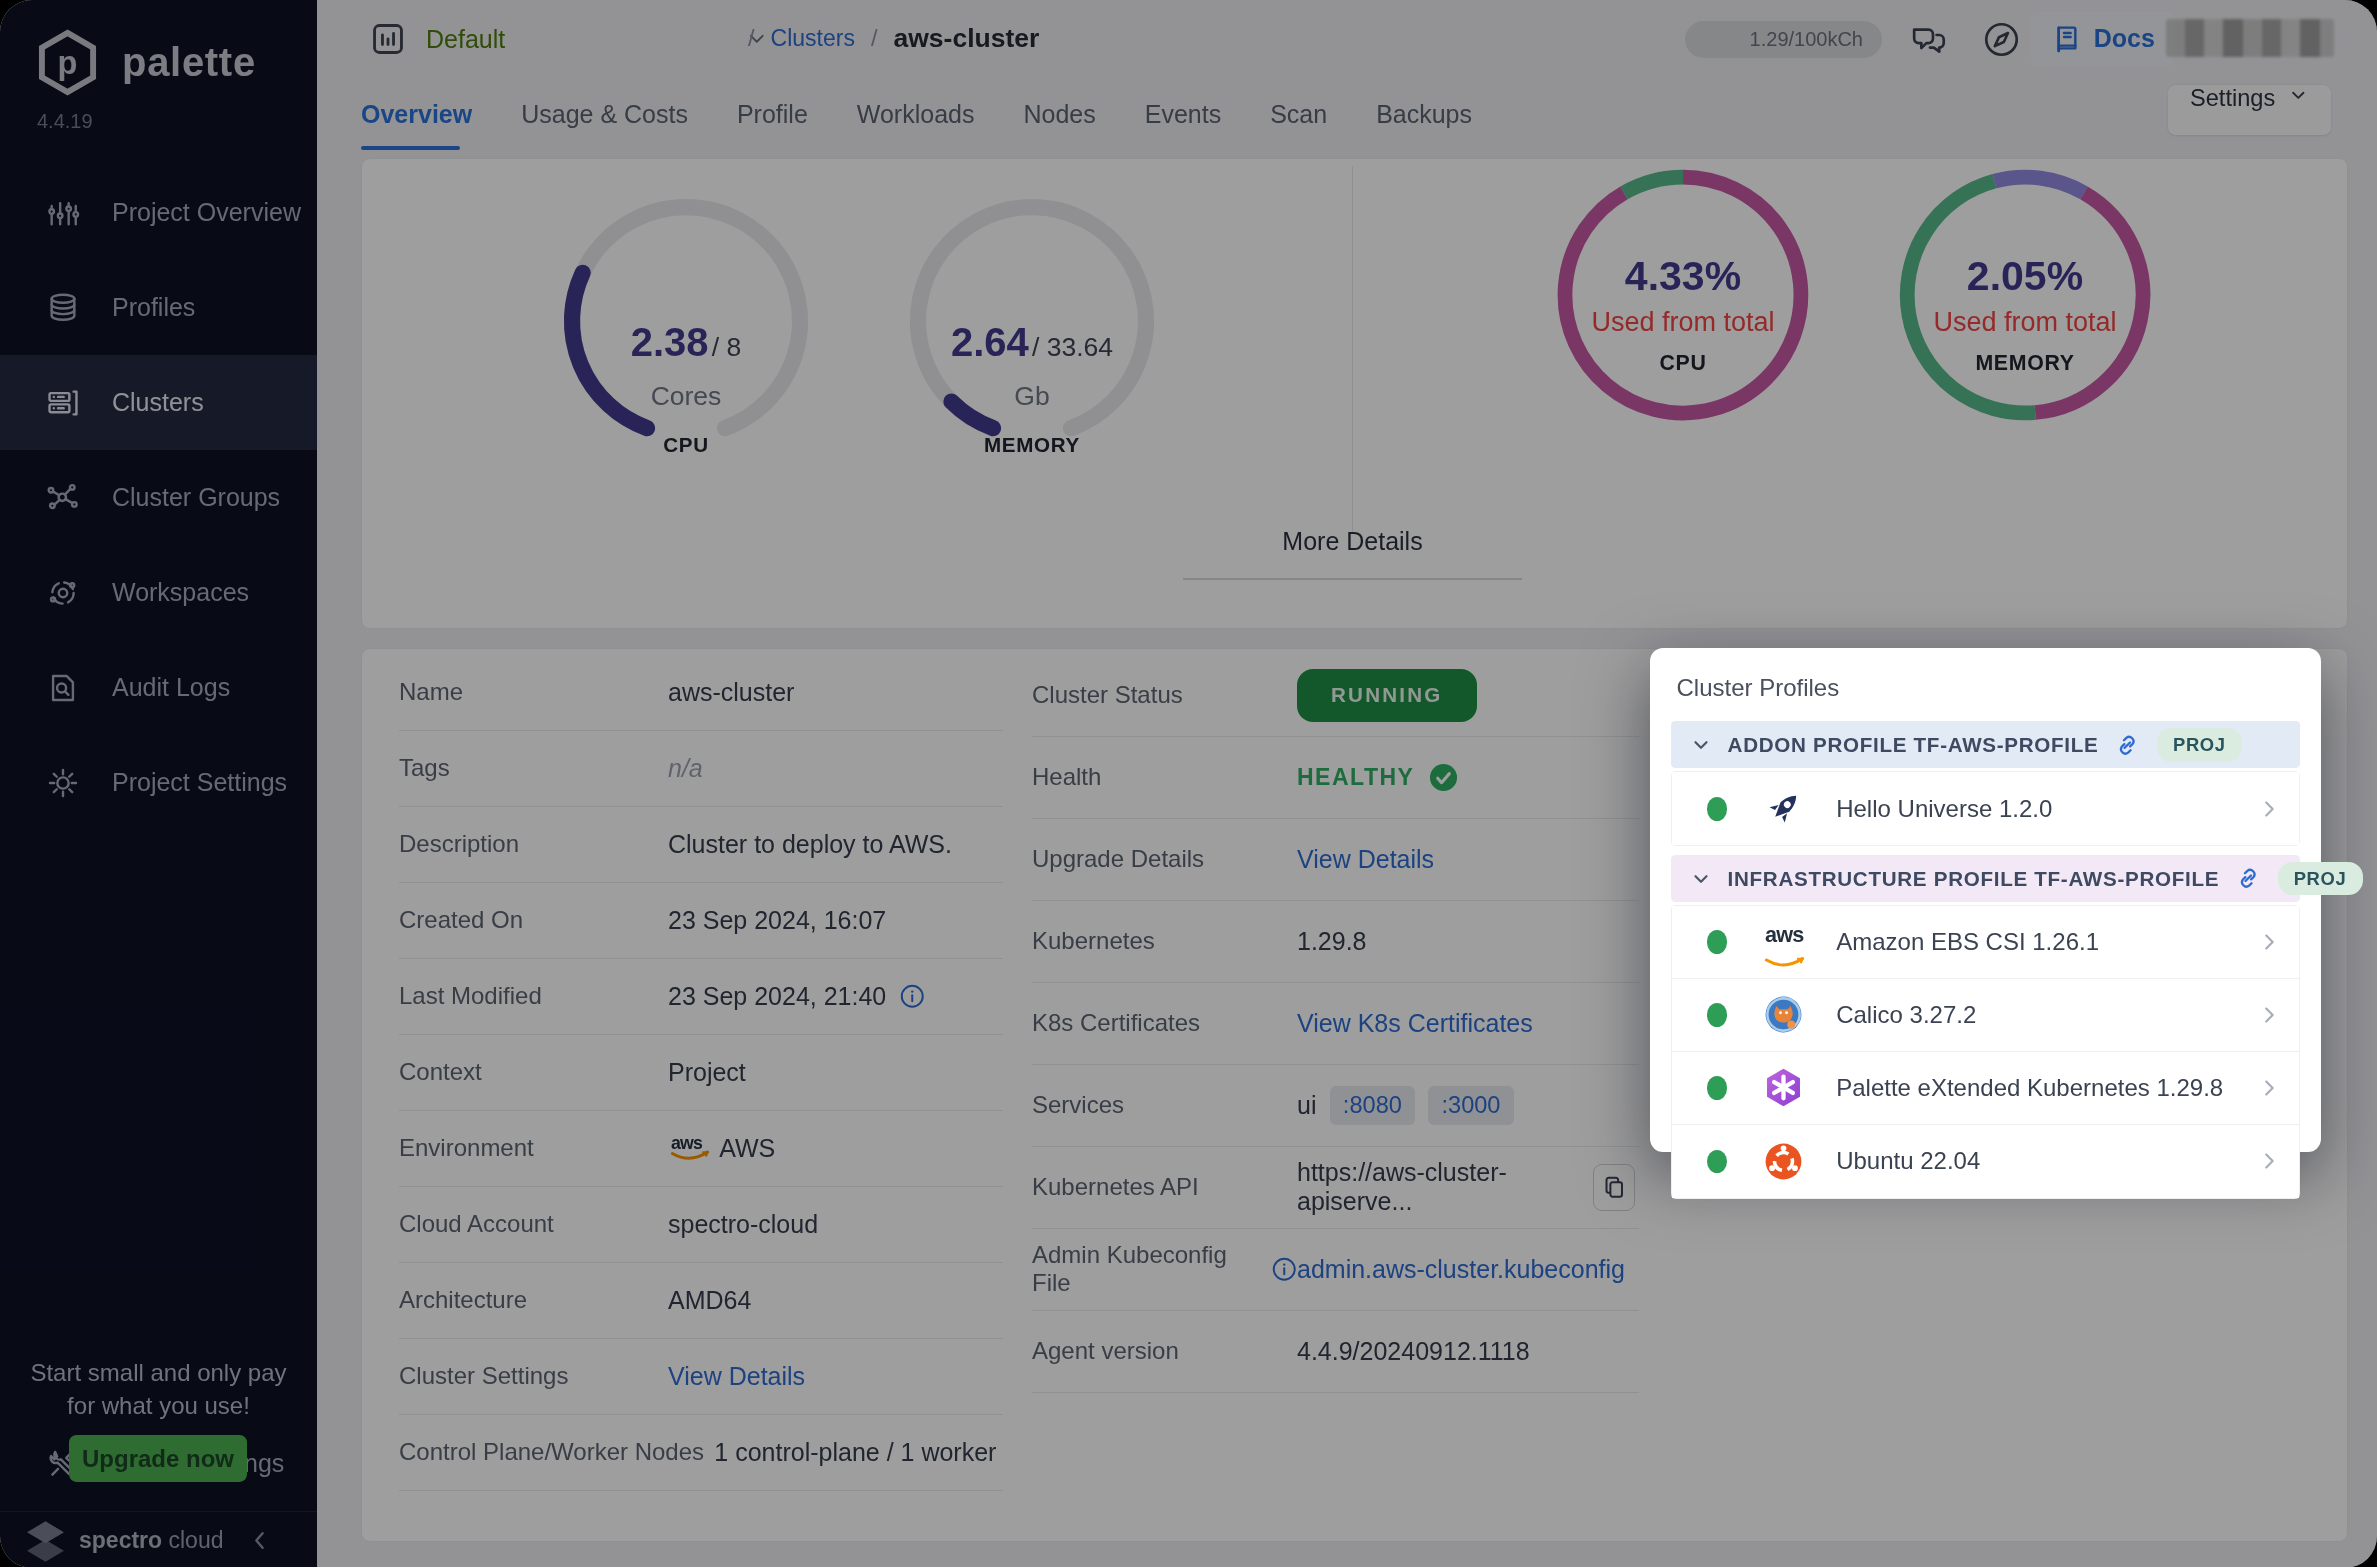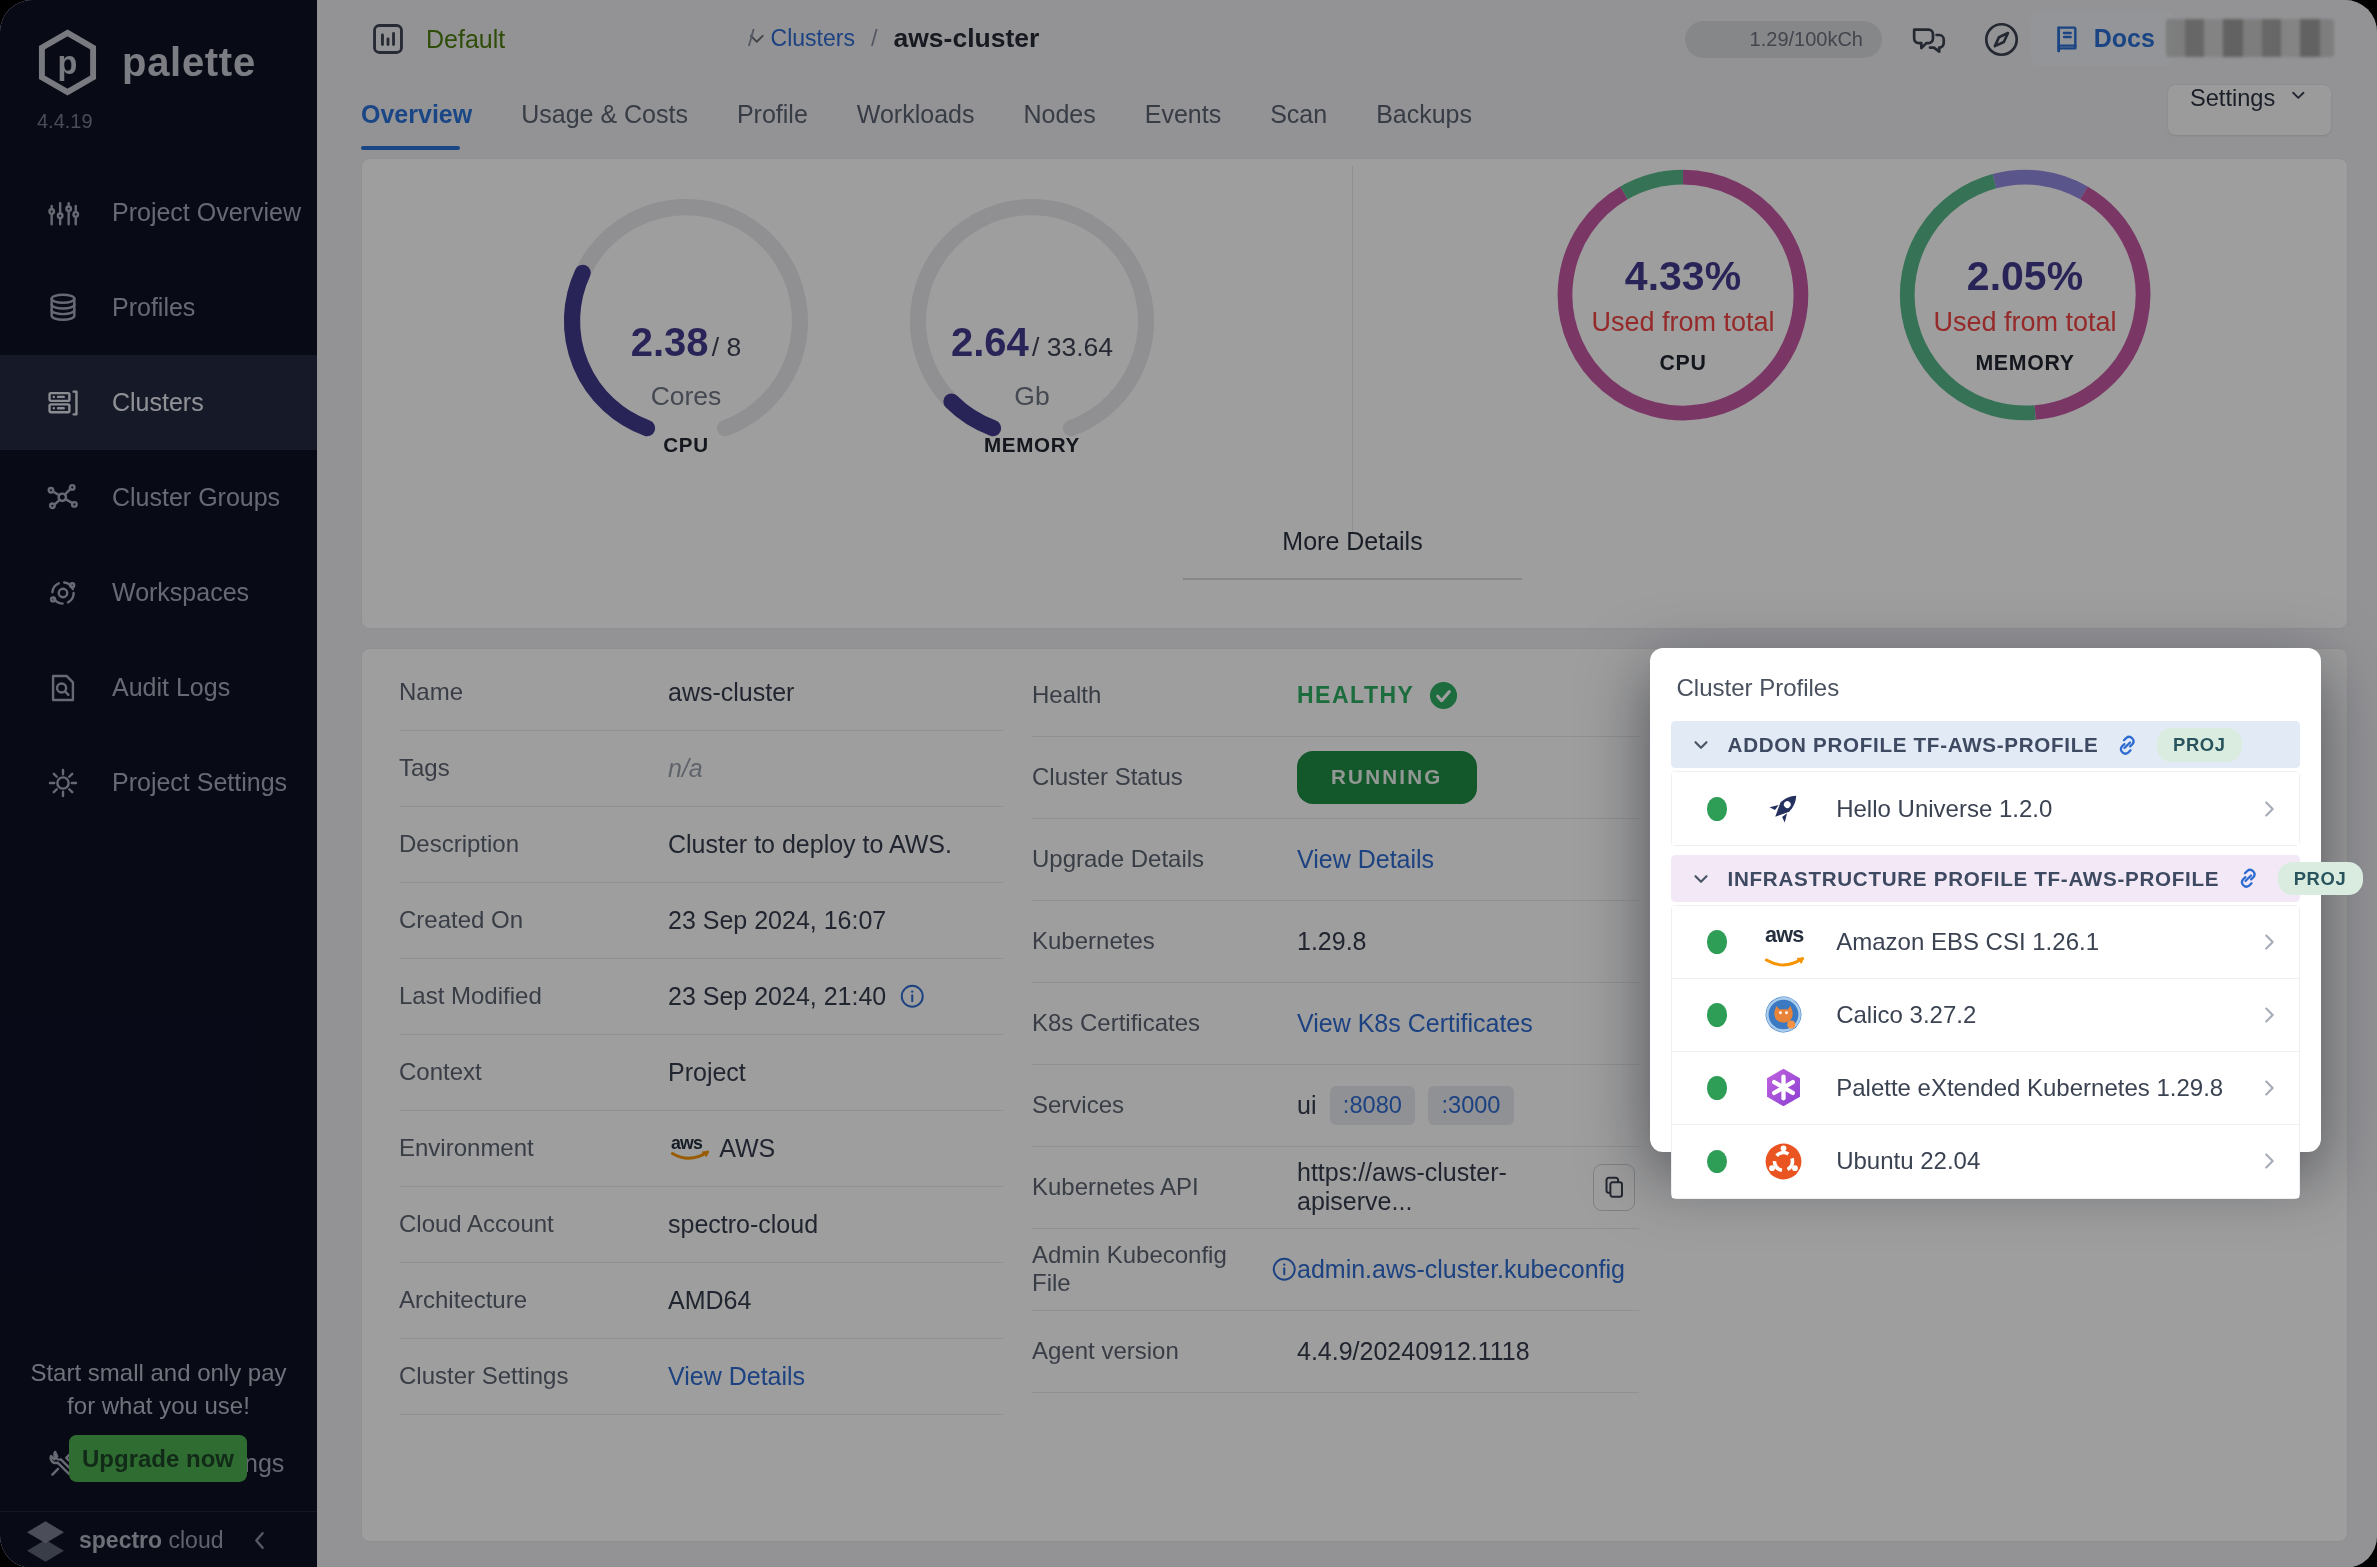--- a/index.html
+++ b/index.html
@@ -423,38 +423,44 @@
           <div class="dvalue">
               <span>AMD64</span>
             </div>
         </div>
         <div class="drow">
           <div class="dlabel">Cluster Settings</div>
           <div class="dvalue">
               <span class="dlink">View Details</span>
             </div>
         </div>
+        <div class="drow wide" style="border-bottom:0.7px solid #e9ebef;">
+          <div class="dlabel">Control Plane/Worker Nodes</div>
+          <div class="dvalue">
+              <span>1 control-plane / 1 worker</span>
+            </div>
+        </div>
       </div>
 
       <div class="dcol dcol-right">
+        <div class="drow">
+          <div class="dlabel">Cluster Status</div>
+          <div class="dvalue">
+              <span class="badge-running">RUNNING</span>
+            </div>
+        </div>
         <div class="drow">
           <div class="dlabel">Health</div>
           <div class="dvalue">
               <span class="health-text">HEALTHY</span>
             <svg class="check-ic" viewBox="-12 -12 24 24">
                 <circle r="10.5" fill="#2fae64"></circle>
                 <path d="M-4.5 0.5l3 3.5 6-7" fill="none" stroke="#fff" stroke-width="2.4" stroke-linecap="round" stroke-linejoin="round"></path>
               </svg>
           </div>
-        </div>
-        <div class="drow">
-          <div class="dlabel">Cluster Status</div>
-          <div class="dvalue">
-              <span class="badge-running">RUNNING</span>
-            </div>
         </div>
         <div class="drow">
           <div class="dlabel">Upgrade Details</div>
           <div class="dvalue">
               <span class="dlink">View Details</span>
             </div>
         </div>
         <div class="drow">
           <div class="dlabel">Kubernetes</div>
           <div class="dvalue">

